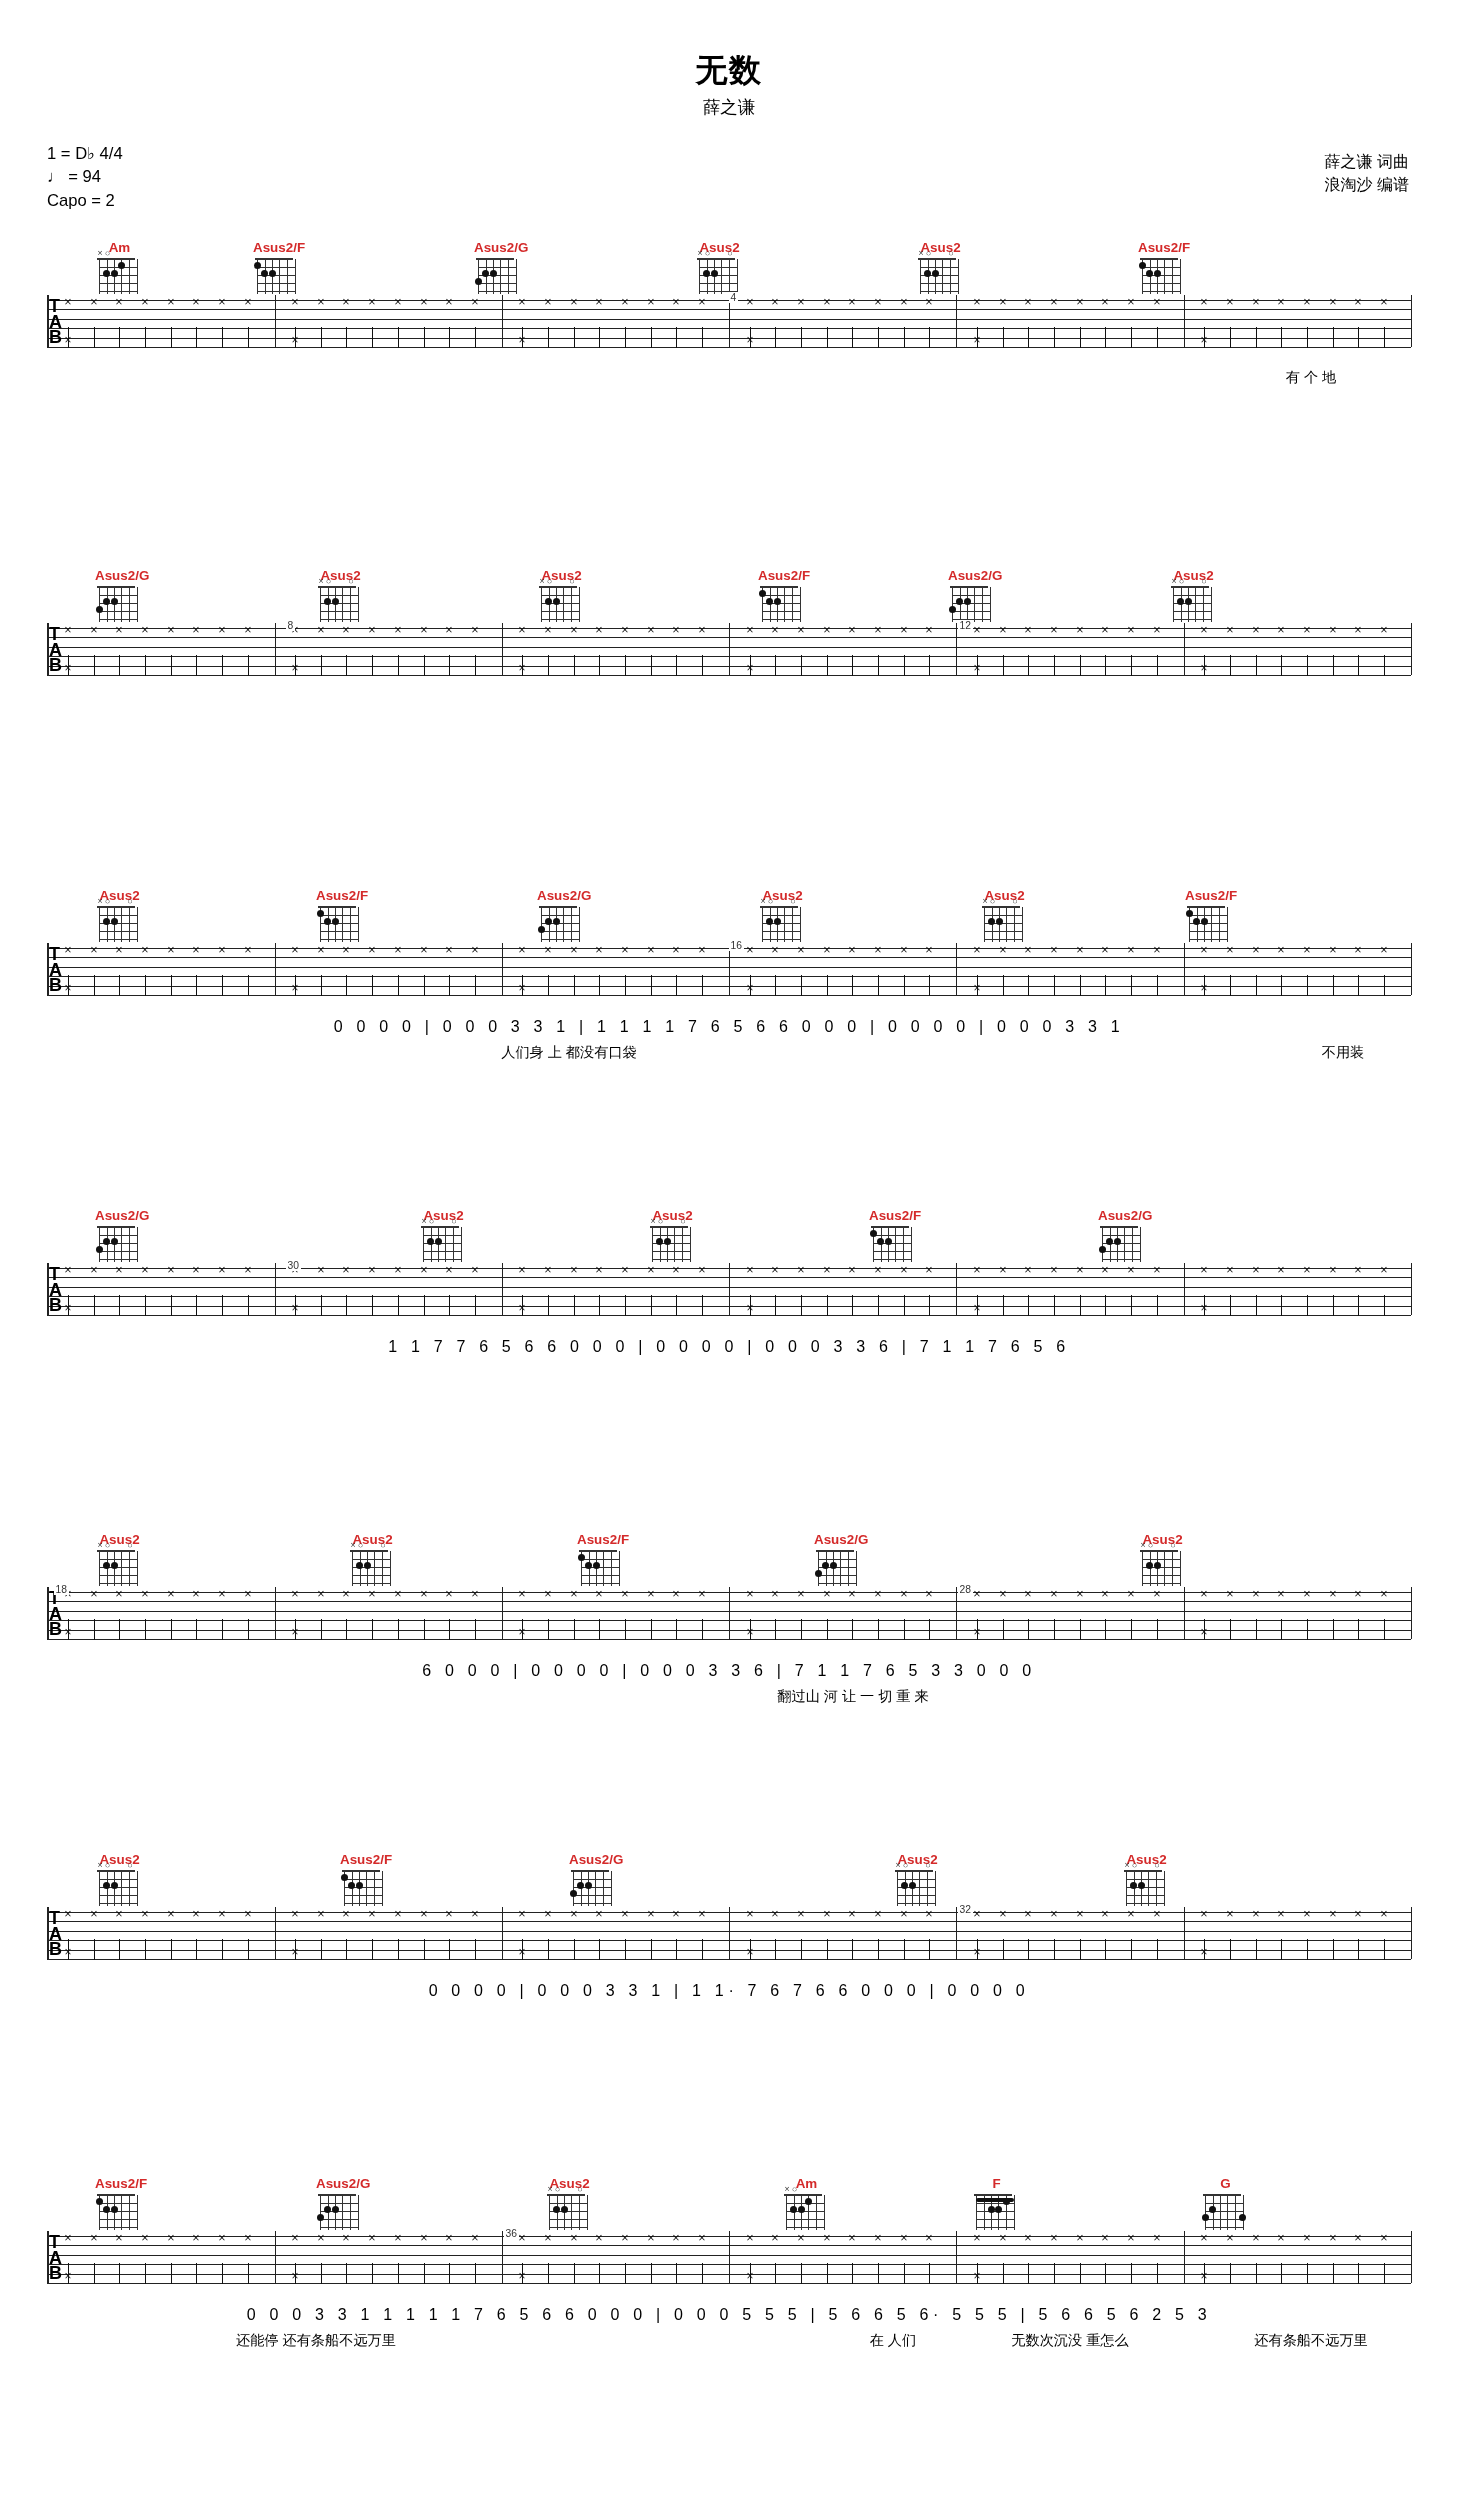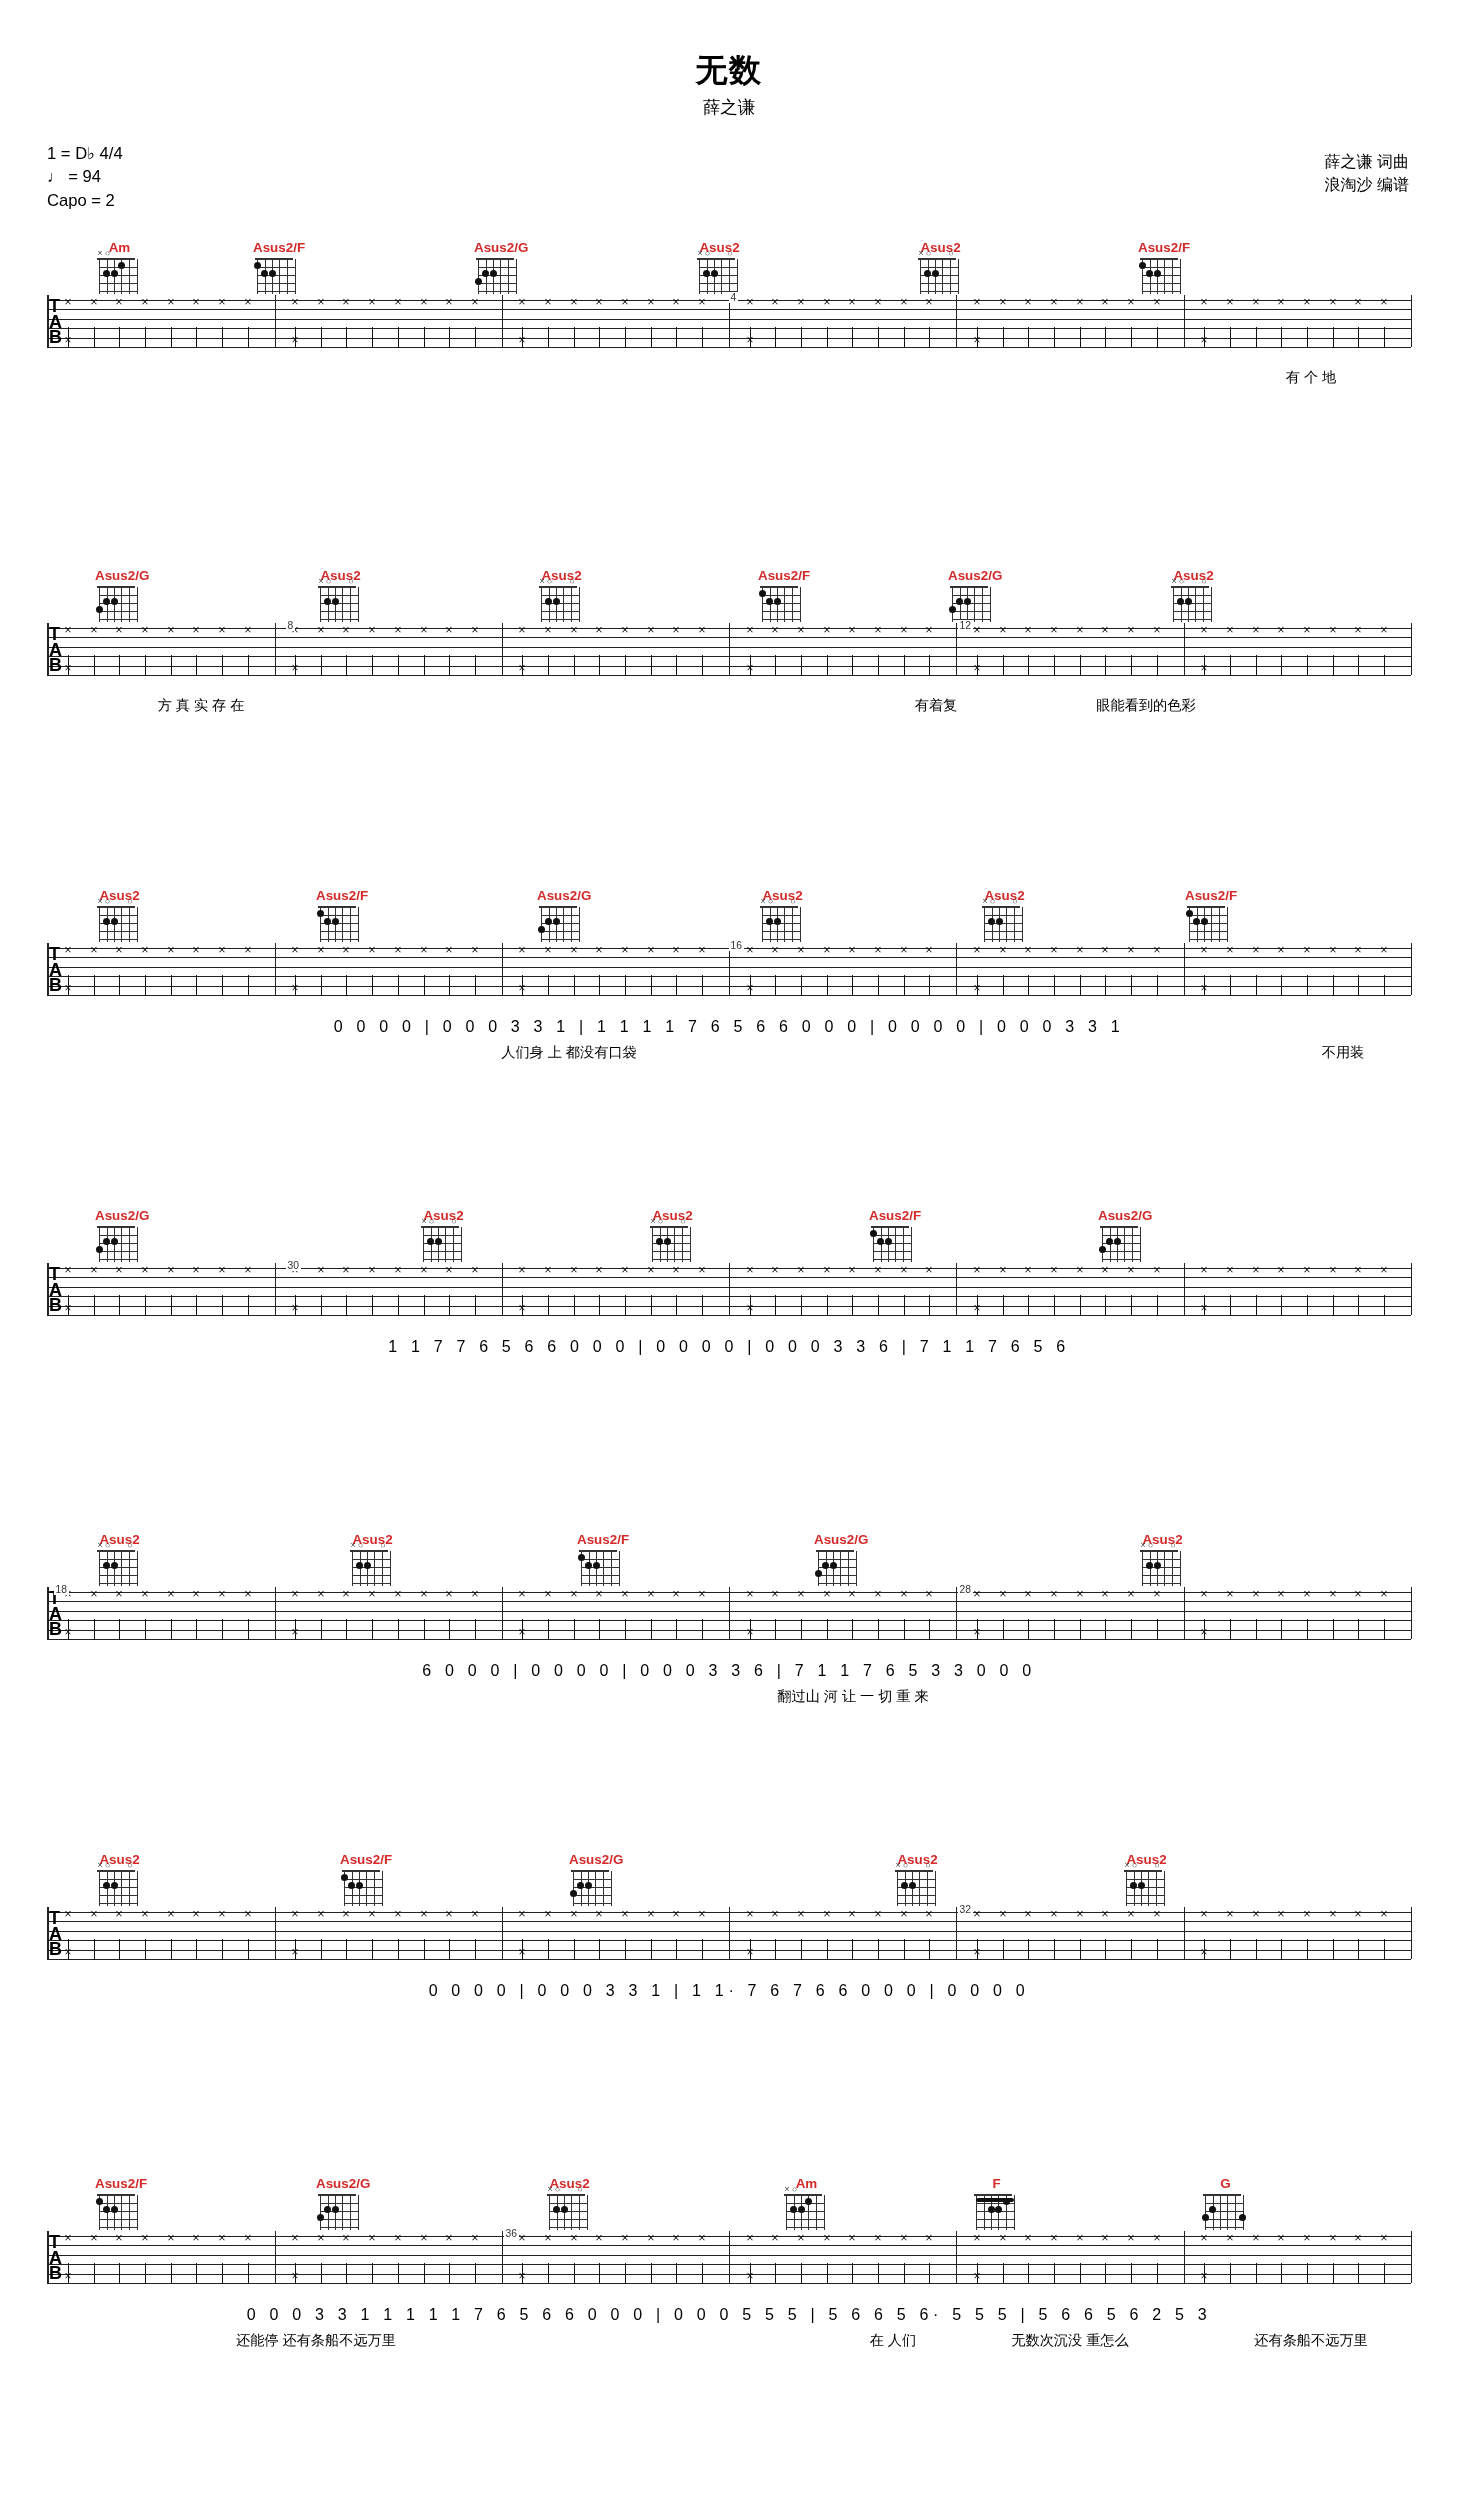--- a/index.html
+++ b/index.html
@@ -547,25 +547,20 @@
           <div class="xnote" style="left: 1333px; top: 7.1px;">×</div>
           <div class="stem" style="left: 1333px; top: 32px; height: 20.5px;"></div>
           <div class="xnote" style="left: 1358px; top: 7.1px;">×</div>
           <div class="stem" style="left: 1358px; top: 32px; height: 20.5px;"></div>
           <div class="xnote" style="left: 1384px; top: 7.1px;">×</div>
           <div class="stem" style="left: 1384px; top: 32px; height: 20.5px;"></div>
           <div class="fnum" style="left: 1204px; top: 45px;">×</div>
           <div class="measnum" style="left: 286px; top: -3.2px;">8</div>
           <div class="measnum" style="left: 958px; top: -3.2px;">12</div>
         </div>
-        <div class="lyricrow">
-          <div class="lyric" style="left: 201px; top: 0px;">方  真   实 存 在</div>
-          <div class="lyric" style="left: 936px; top: 0px;">有着复</div>
-          <div class="lyric" style="left: 1146px; top: 0px;">眼能看到的色彩</div>
-        </div>
       </div>
       <div class="system" style="top: 885px;">
         <div class="chordrow">
           <div class="chordbox" style="left: 95px; top: 20.5px;">
             <div class="chordname">Asus2</div>
             <div class="grid">
               <div class="nut"></div>
               <div class="hline" style="top: 9.5px;"></div>
               <div class="hline" style="top: 17.4px;"></div>
               <div class="hline" style="top: 25px;"></div>

